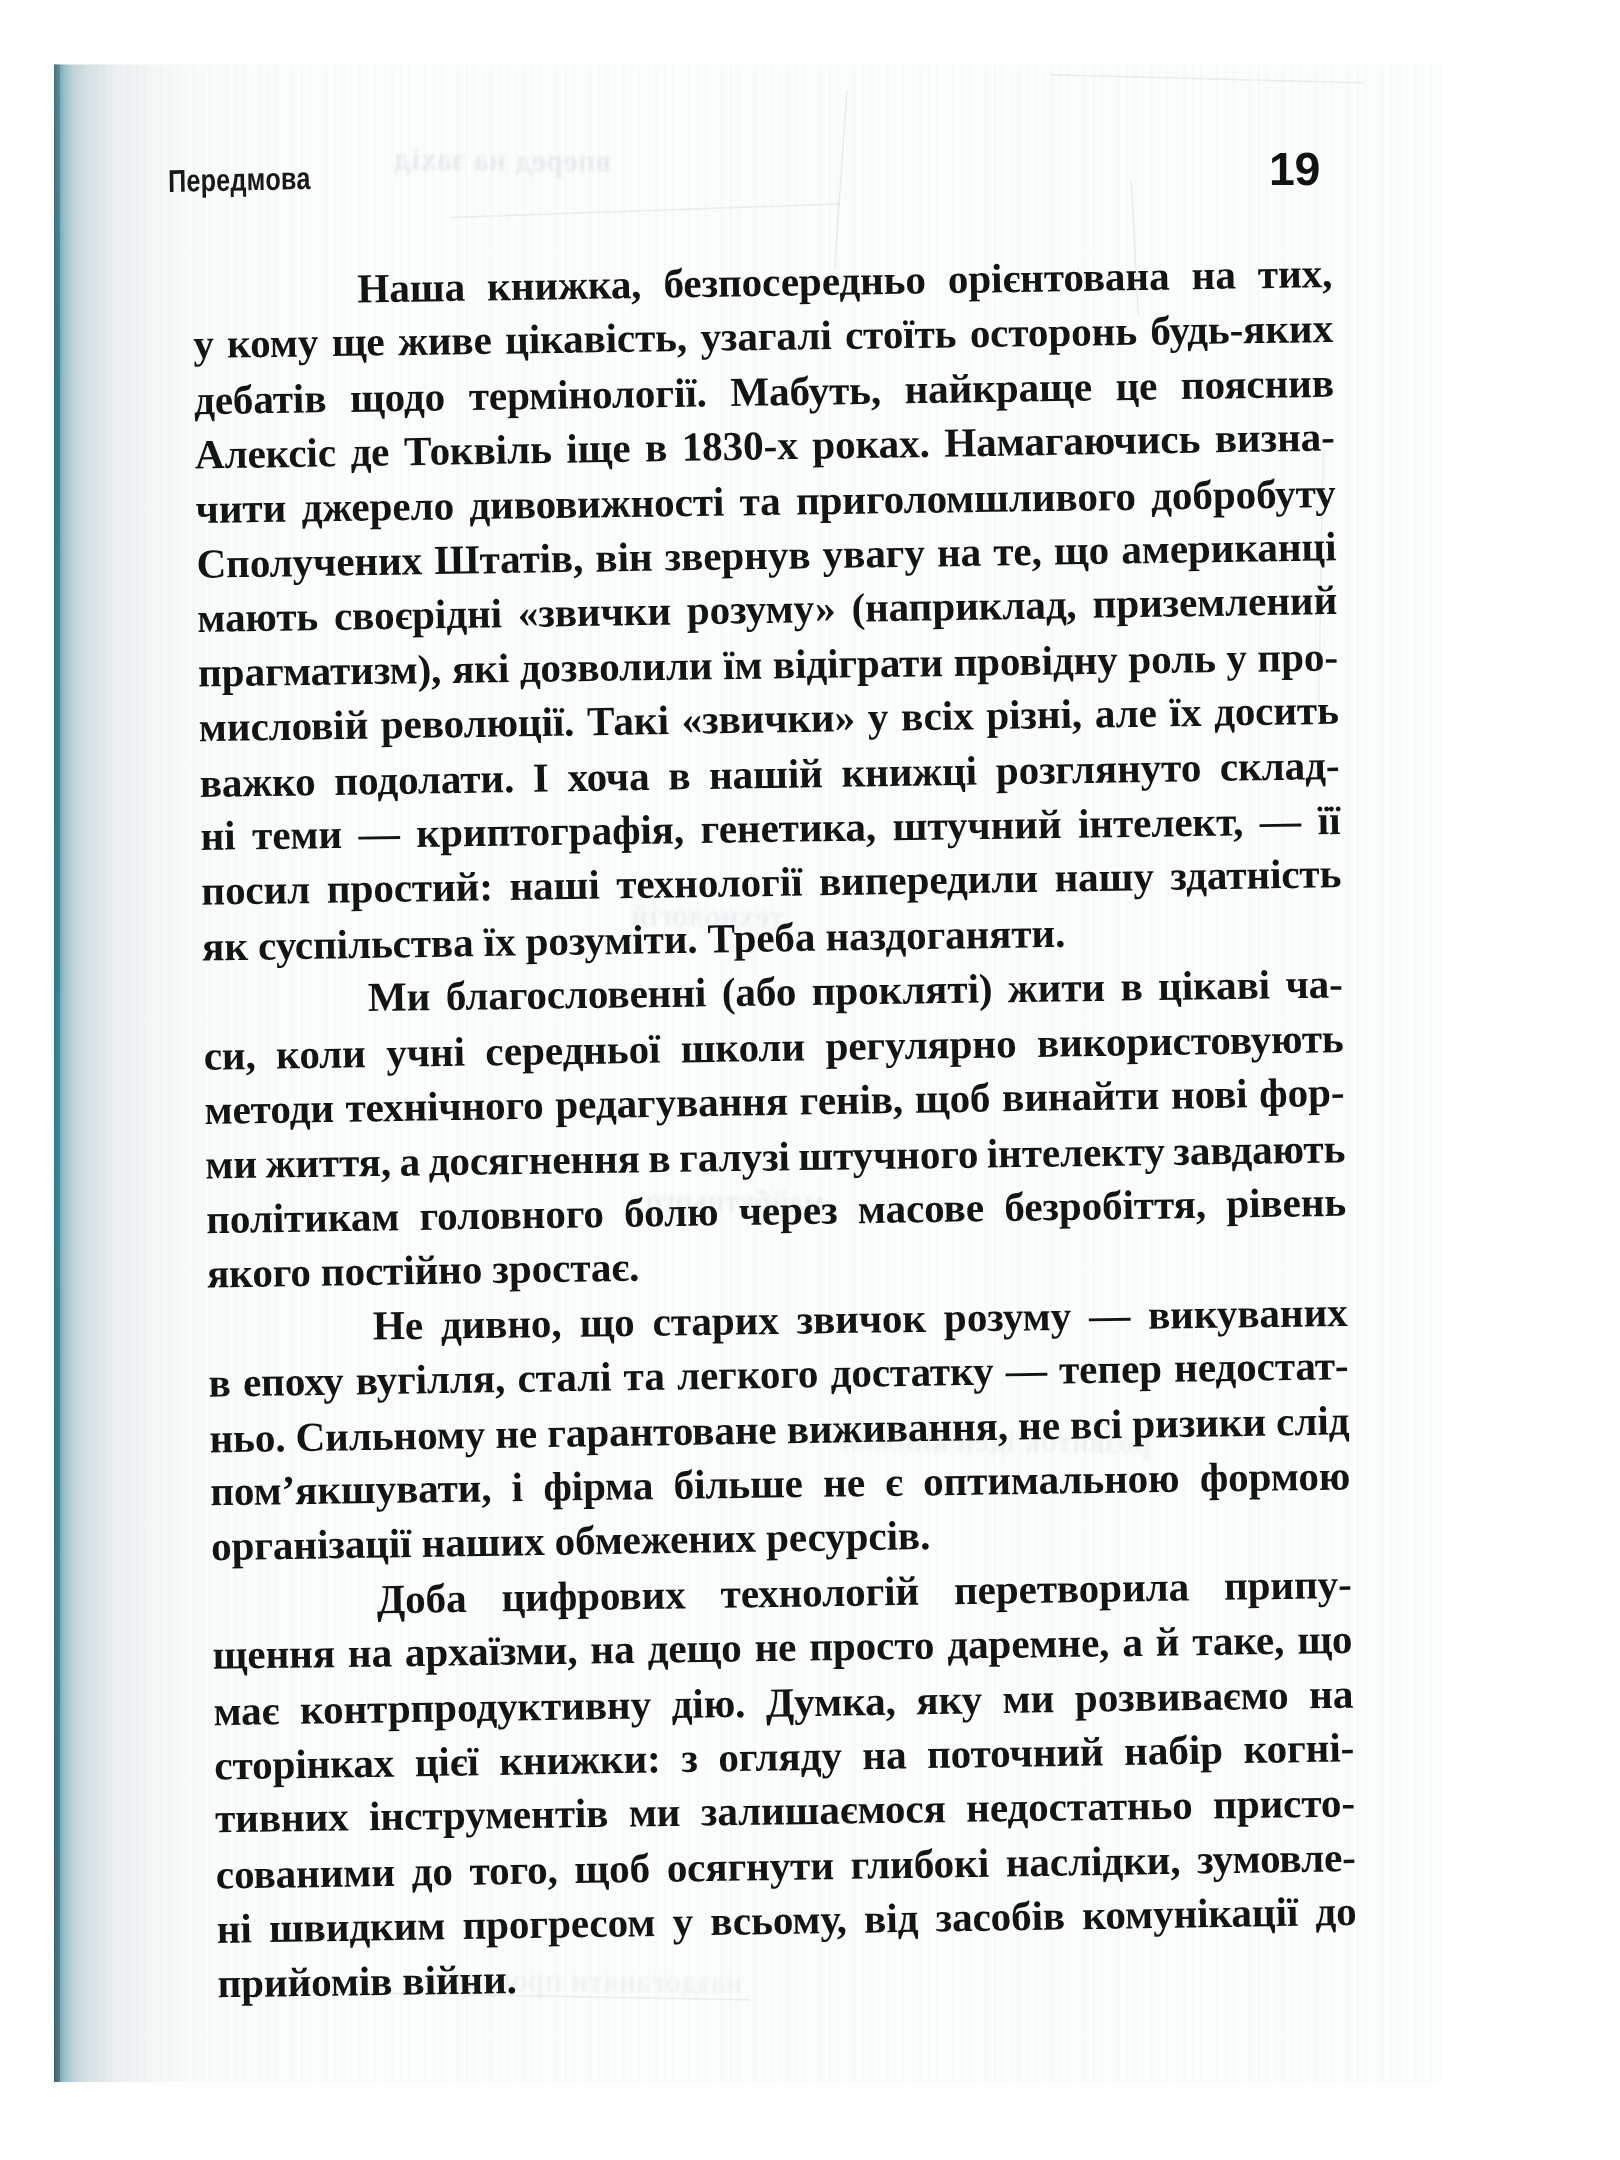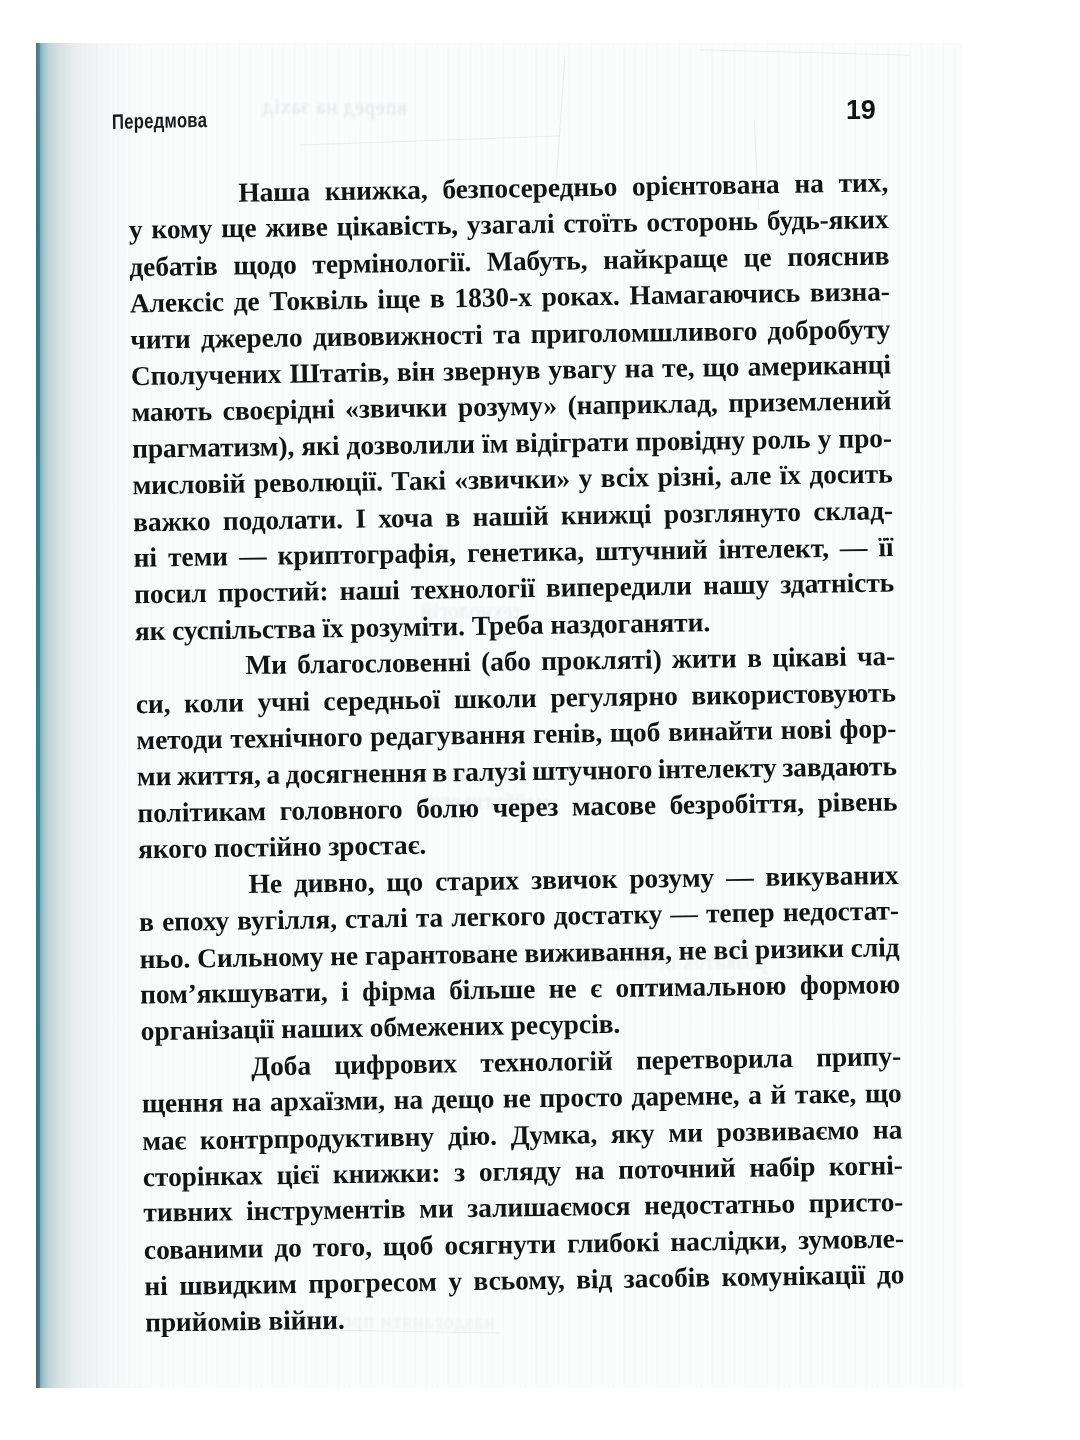--- a/index.html
+++ b/index.html
@@ -128,21 +128,21 @@
     transform: scaleX(0.80) rotate(-1.0deg);
     transform-origin: left center;
     white-space: nowrap;
   }
 
   #folio {
     position: absolute;
     left: 846px;
     top: 95px;
     font-family: "Liberation Sans", sans-serif;
-    font-size: 27px;
+    font-size: 31px;
     font-weight: bold;
     color: #111214;
     letter-spacing: -0.3px;
   }
 
   
   #text-block {
     position: absolute;
     left: 128px;
     top: 176px;

